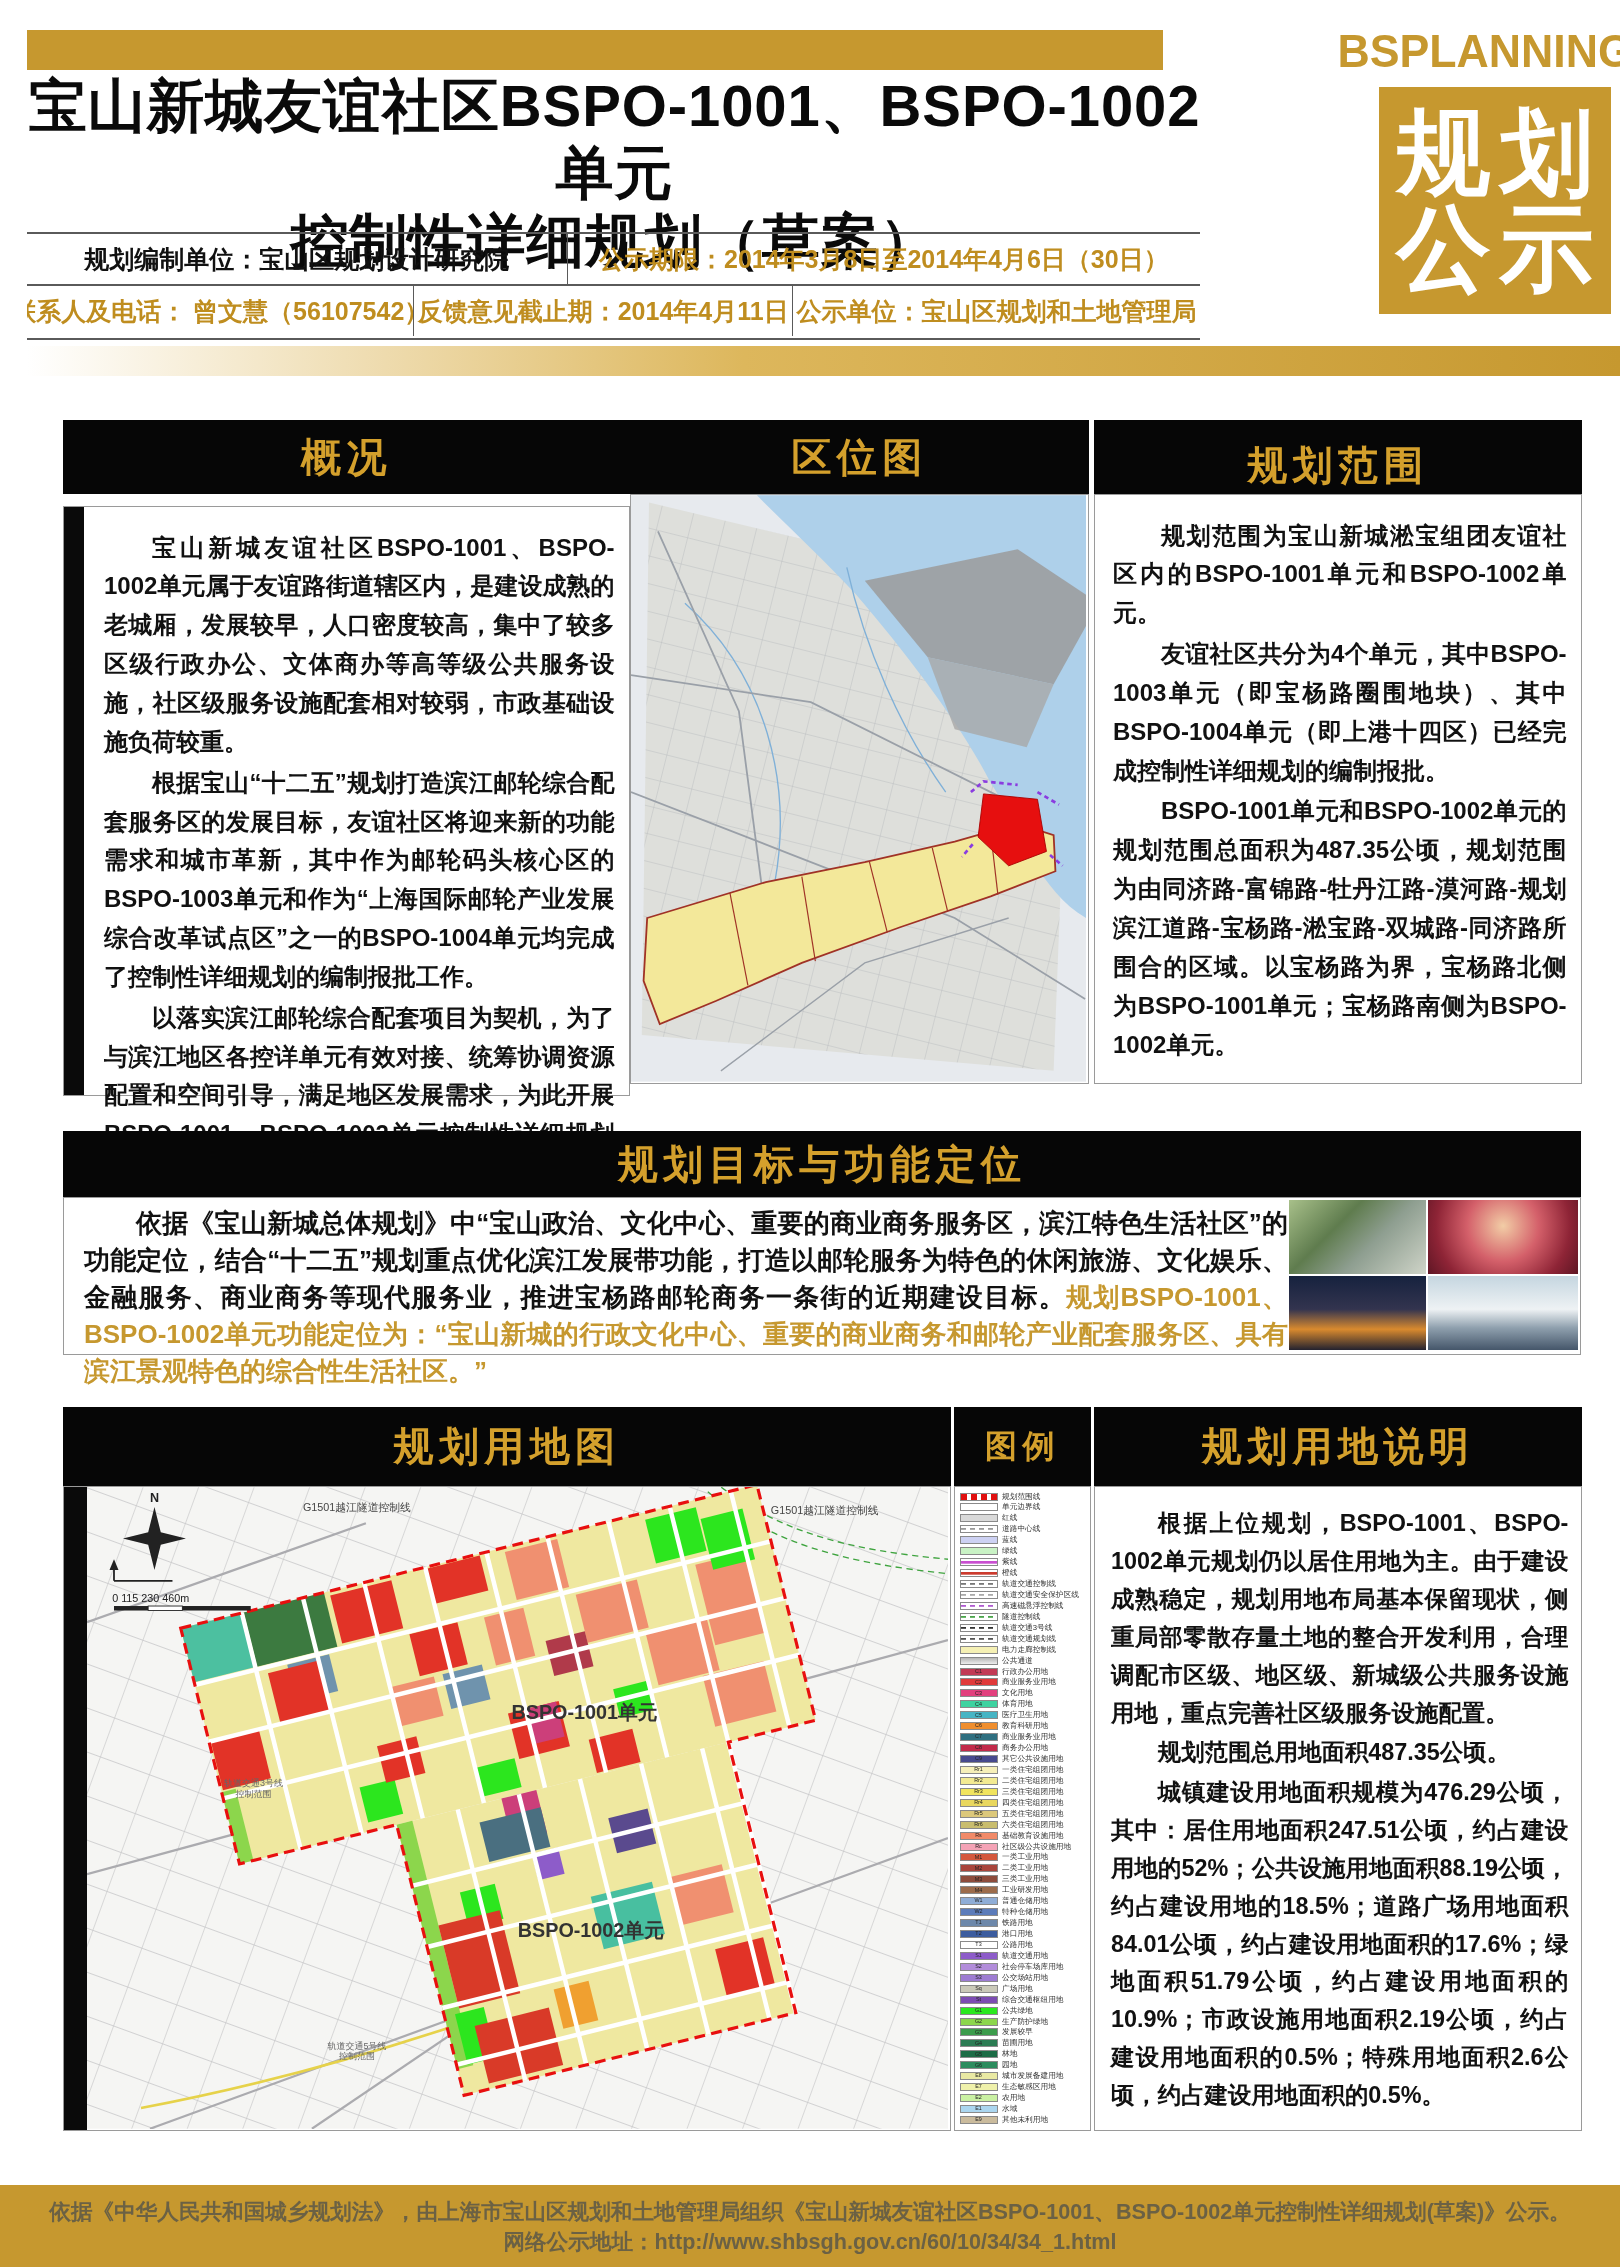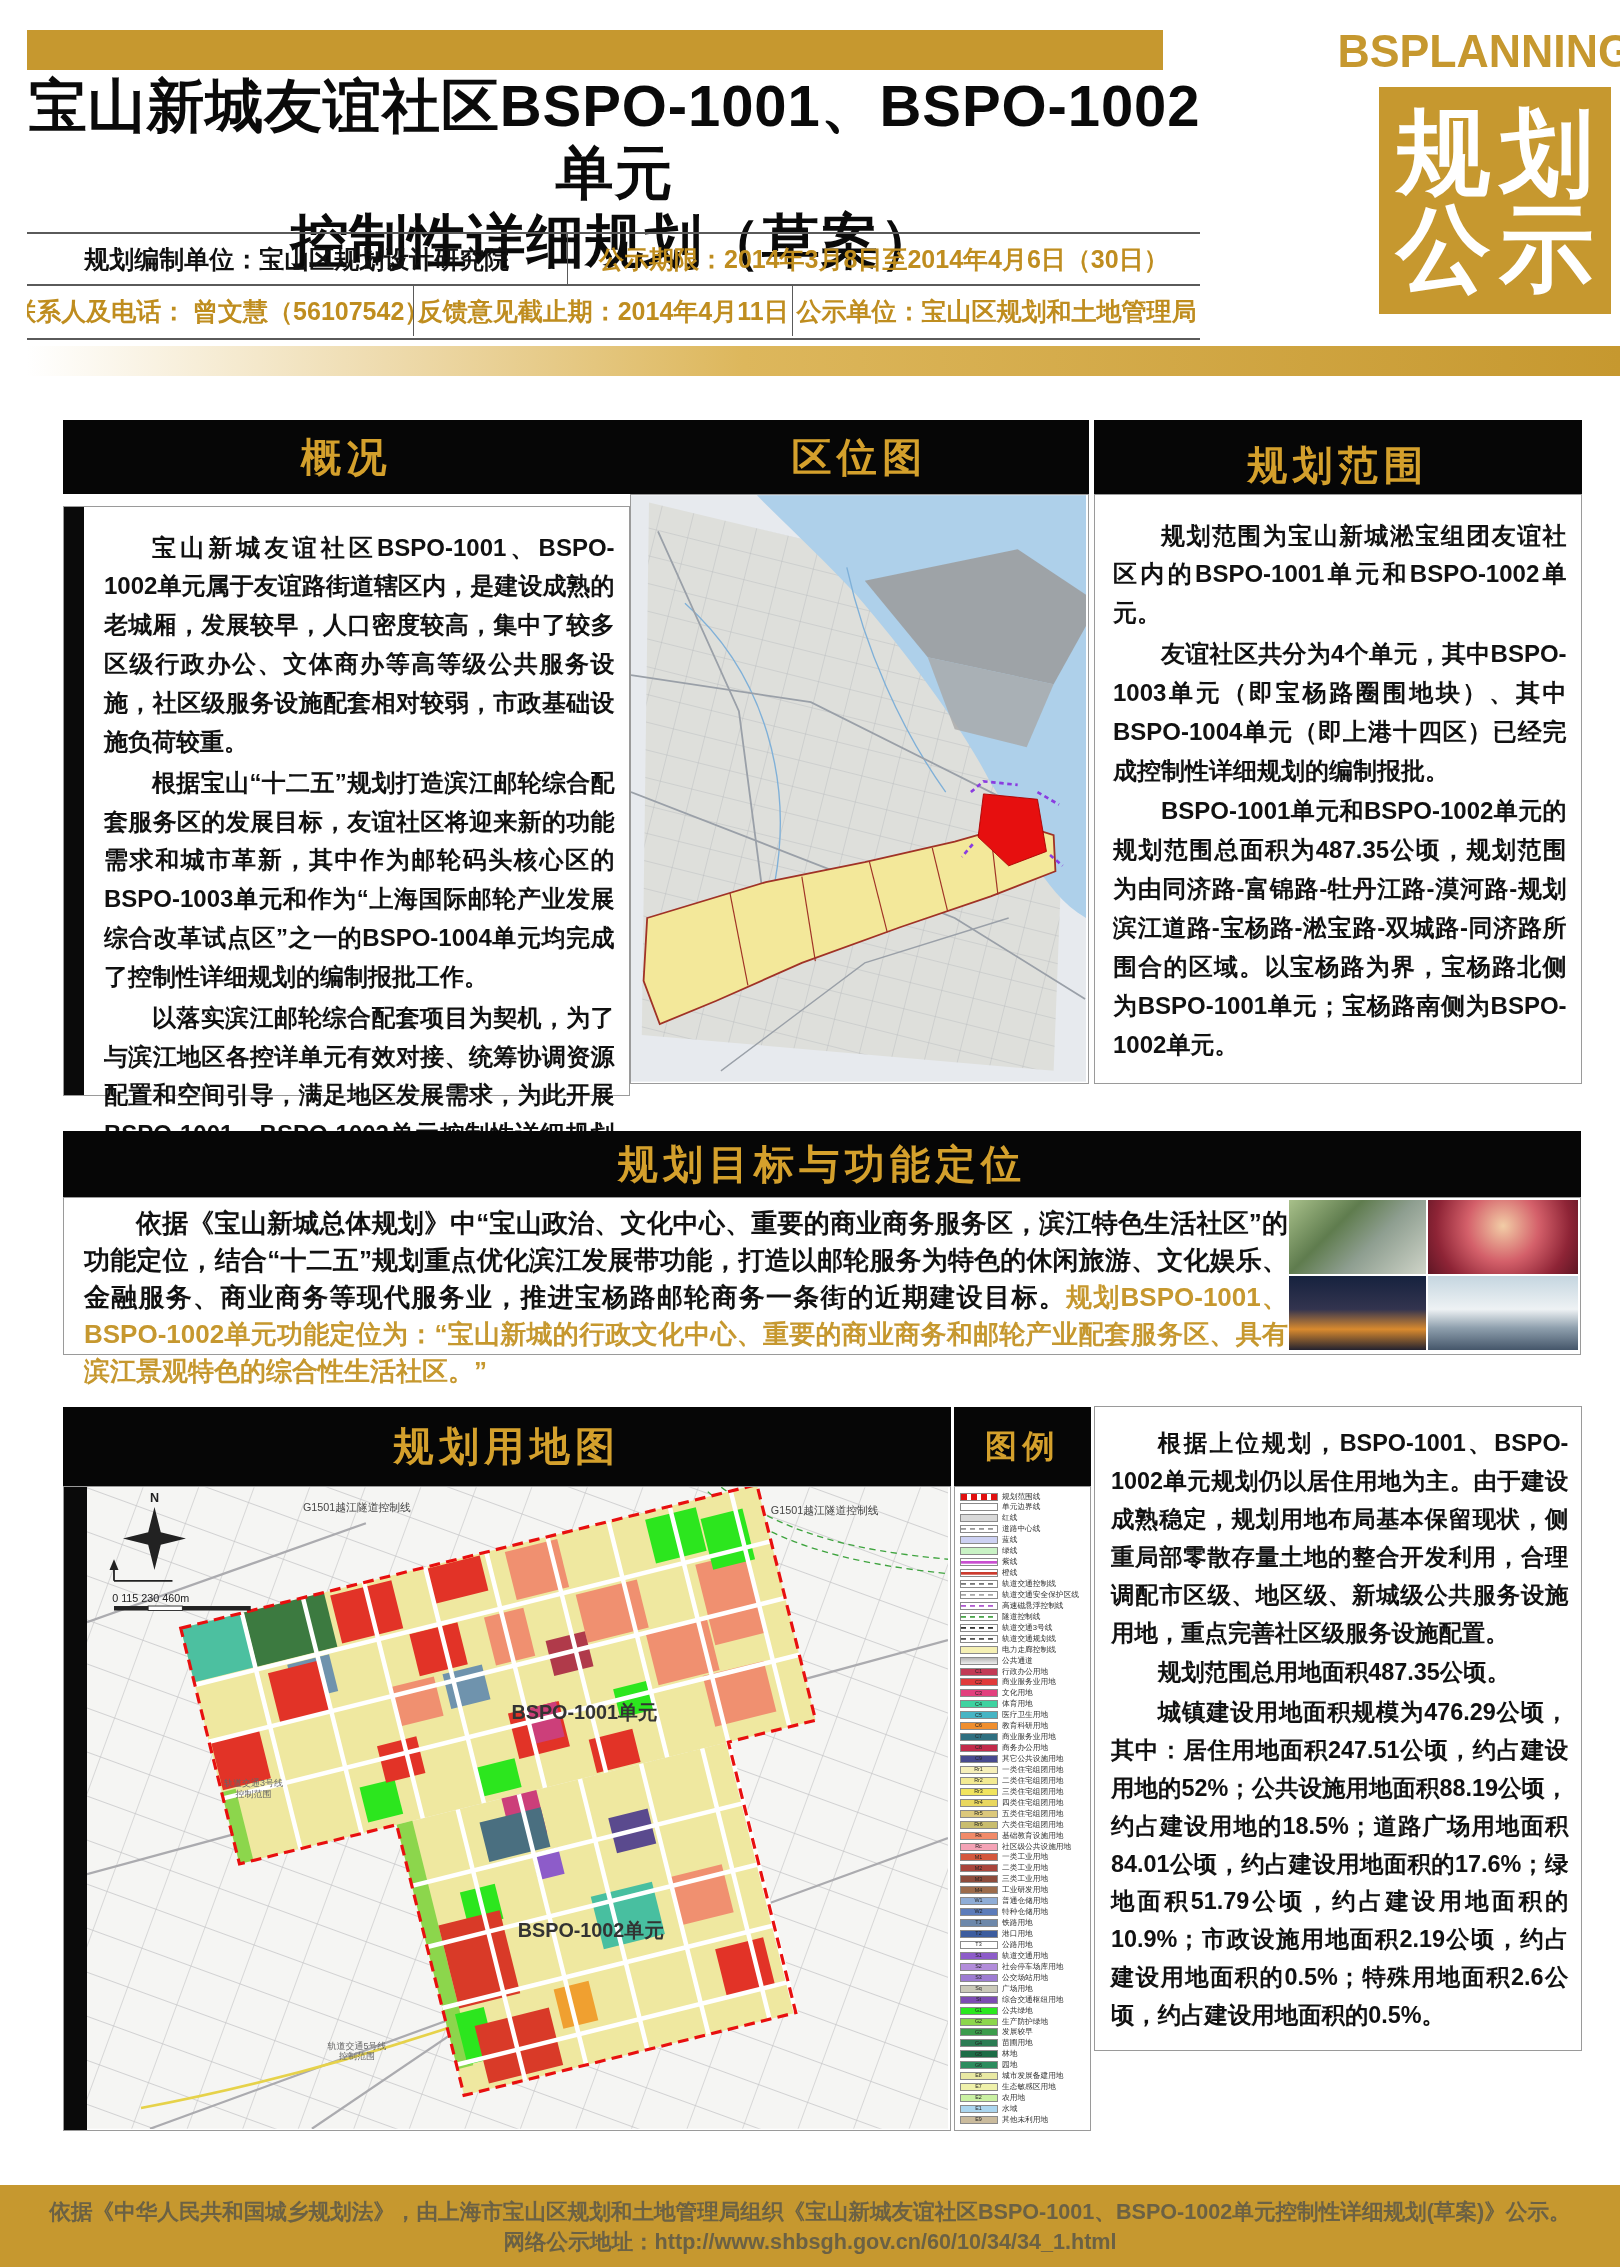--- a/index.html
+++ b/index.html
@@ -51,21 +51,21 @@
     grid-template-columns:1fr 1.1fr;grid-template-rows:1fr 1fr;gap:1.8px;background:#fff;}
   .photo{width:100%;height:100%;}
   .ph-street{background:linear-gradient(135deg,#a8c08a 0%,#5f7c4e 35%,#8e9e90 60%,#cfd4c8 100%);}
   .ph-dancer{background:radial-gradient(circle at 50% 35%,#f2cda6 0%,#d4606a 40%,#8e2436 75%,#5e1624 100%);}
   .ph-night{background:linear-gradient(180deg,#16223e 0%,#33344f 45%,#d98a2e 72%,#23222f 100%);}
   .ph-ship{background:linear-gradient(180deg,#c5d6e0 0%,#eef2f4 45%,#8fa0ae 70%,#45566a 100%);}
 
   
   #landuse-body{left:63px;top:1486px;width:888px;height:645px;}
   #legend-body{left:954px;top:1486px;width:137px;height:645px;}
-  #usage-body{left:1094px;top:1406px;width:488px;height:645px;}
+  #usage-body{left:1094px;top:1486px;width:488px;height:645px;}
   #usage-text{position:absolute;left:16px;right:12.6px;top:18px;font-size:23.4px;}
   #legend-list{position:absolute;left:4.5px;right:2.7px;top:4.5px;bottom:4.5px;display:flex;flex-direction:column;justify-content:space-between;}
   .lg-row{display:flex;align-items:center;height:10px;}
   .sw{width:38px;height:8px;border:0.9px solid #8a8a8a;flex:none;margin-right:4.5px;box-sizing:border-box;
       display:flex;align-items:center;justify-content:center;}
   .sw i{font-style:normal;font-size:5.4px;line-height:1;color:#222;}
   .lg-label{font-size:7.7px;color:#333;white-space:nowrap;}
 
   
   .footer{position:absolute;left:0;top:2185px;width:1620px;height:83px;background:#c6982f;

